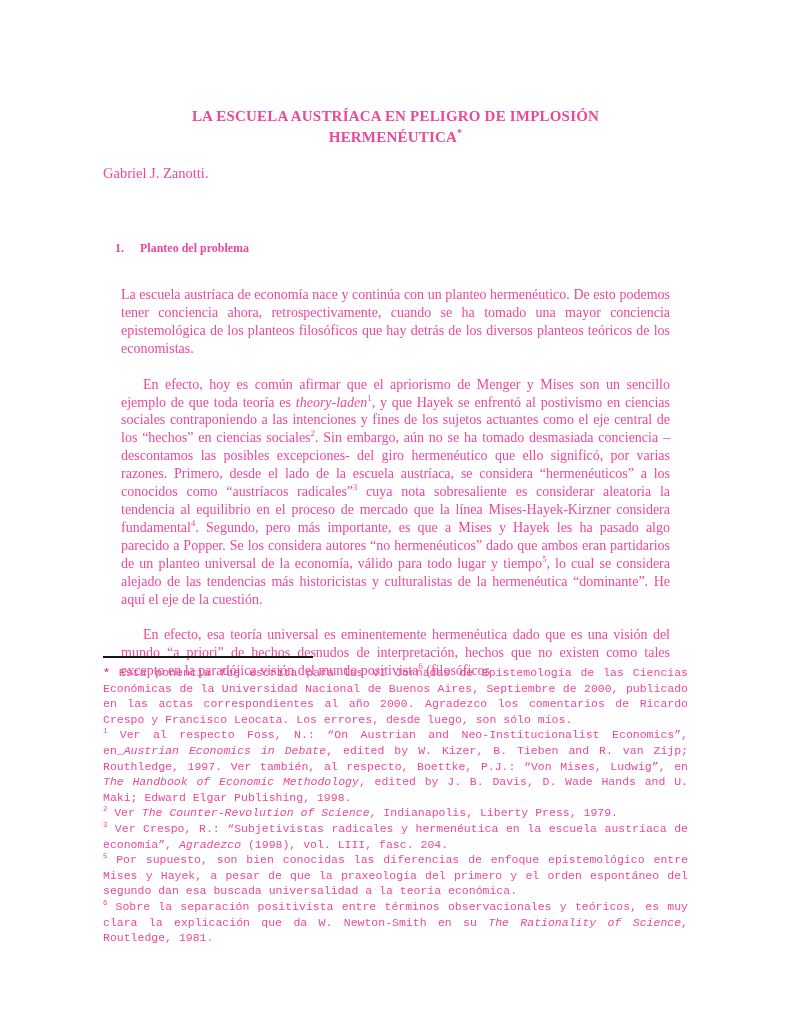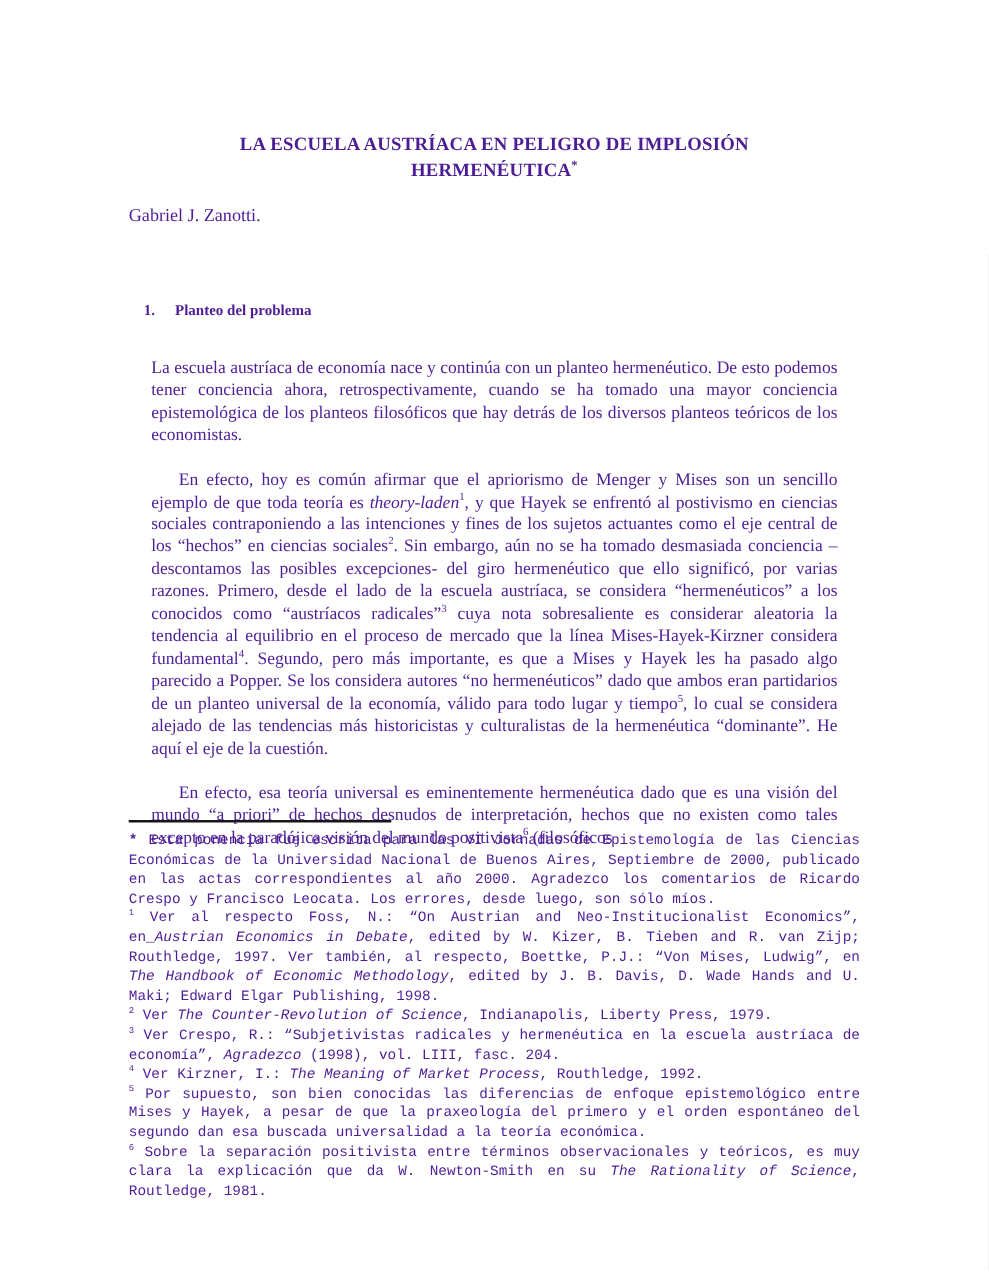--- a/index.html
+++ b/index.html
@@ -6,21 +6,21 @@
     margin: 0;
     padding: 0;
     background: #e8e8e8;
   }
   .page {
     position: relative;
     width: 791px;
     height: 1024px;
     background: #ffffff;
     font-family: "Liberation Serif", "DejaVu Serif", serif;
-    color: #4c1d95;
+    color: #ec4899;
     overflow: hidden;
   }
   .title-block {
     position: absolute;
     top: 106px;
     left: 103px;
     width: 585px;
     text-align: center;
     font-weight: bold;
     font-size: 15px;
@@ -121,18 +121,17 @@
       <p class="indent"><span>En efecto, esa teoría universal es eminentemente hermenéutica dado que es una visión del mundo “a priori” de hechos desnudos de interpretación, hechos que no existen como tales excepto en la paradójica visión del mundo positivista</span><sup class="ref">6</sup><span> (filosóficos</span></p>
     </div>
 
   <div class="fn-sep"></div>
 
   <div class="footnotes" id="footnotes">
       <div class="footnote"><span class="fn-marker-star">*</span> <span>Esta ponencia fue escrita para las VI Jornadas de Epistemología de las Ciencias Económicas de la Universidad Nacional de Buenos Aires, Septiembre de 2000, publicado en las actas correspondientes al año 2000. Agradezco los comentarios de Ricardo Crespo y Francisco Leocata. Los errores, desde luego, son sólo míos.</span></div>
       <div class="footnote"><sup class="fn-marker-sup">1</sup> <span>Ver al respecto Foss, N.: “On Austrian and Neo-Institucionalist Economics”, en</span><span>_</span><span class="it">Austrian Economics in Debate</span><span>, edited by W. Kizer, B. Tieben and R. van Zijp; Routhledge, 1997. Ver también, al respecto, Boettke, P.J.: “Von Mises, Ludwig”, en </span><span class="it">The Handbook of Economic Methodology</span><span>, edited by J. B. Davis, D. Wade Hands and U. Maki; Edward Elgar Publishing, 1998.</span></div>
       <div class="footnote"><sup class="fn-marker-sup">2</sup> <span>Ver </span><span class="it">The Counter-Revolution of Science</span><span>, Indianapolis, Liberty Press, 1979.</span></div>
       <div class="footnote"><sup class="fn-marker-sup">3</sup> <span>Ver Crespo, R.: “Subjetivistas radicales y hermenéutica en la escuela austríaca de economía”, </span><span class="it">Agradezco</span><span> (1998), vol. LIII, fasc. 204.</span></div>
-      <div class="footnote"><sup class="fn-marker-sup">4</sup> <span>Ver Kirzner, I.: </span><span class="it">The Meaning of Market Process</span><span>, Routhledge, 1992.</span></div>
       <div class="footnote"><sup class="fn-marker-sup">5</sup> <span>Por supuesto, son bien conocidas las diferencias de enfoque epistemológico entre Mises y Hayek, a pesar de que la praxeología del primero y el orden espontáneo del segundo dan esa buscada universalidad a la teoría económica.</span></div>
       <div class="footnote"><sup class="fn-marker-sup">6</sup> <span>Sobre la separación positivista entre términos observacionales y teóricos, es muy clara la explicación que da W. Newton-Smith en su </span><span class="it">The Rationality of Science</span><span>, Routledge, 1981.</span></div>
     </div>
 
 </div>
 
 </body></html>

